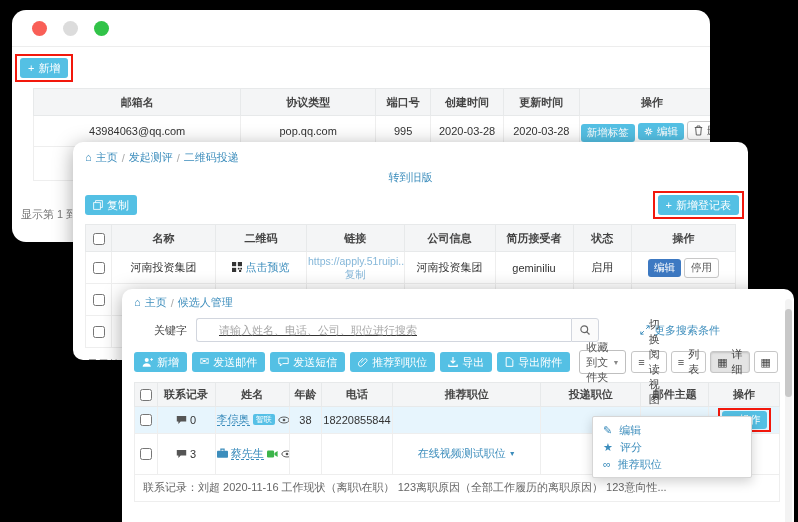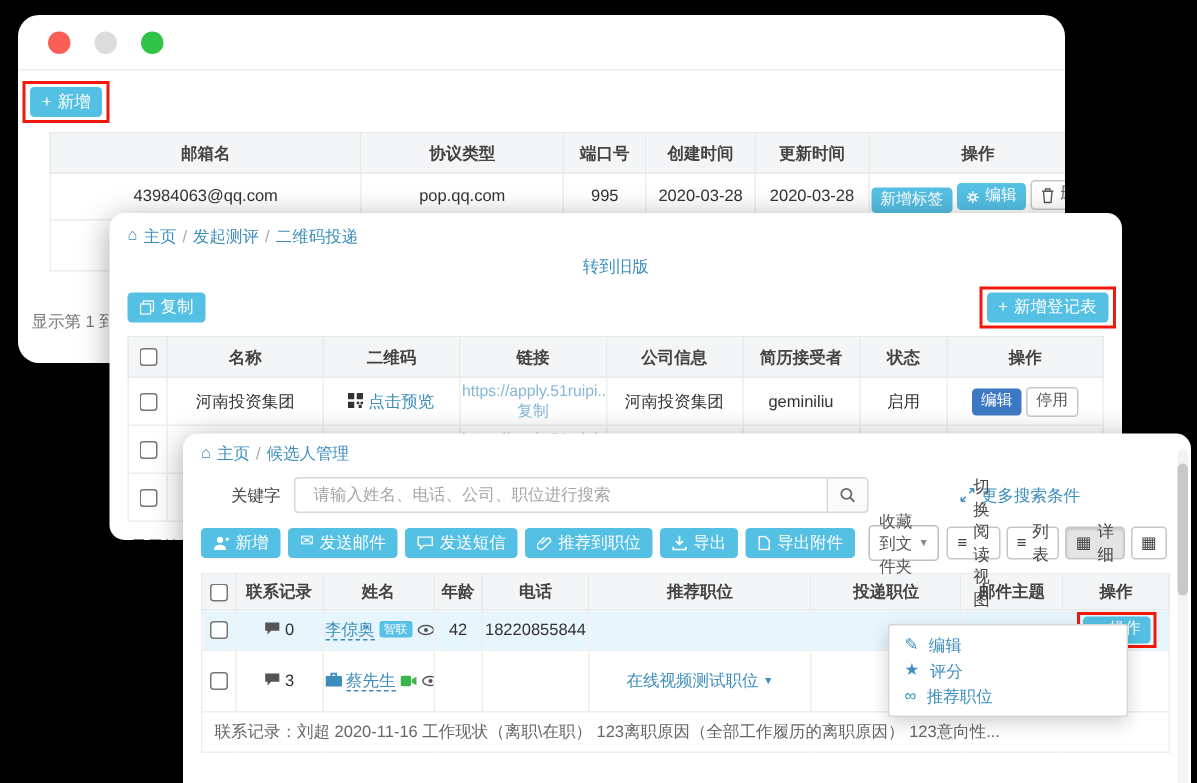--- a/index.html
+++ b/index.html
@@ -46,21 +46,21 @@
   .p2 .btn-row{margin-top:6px;display:flex;justify-content:space-between;align-items:center;}
   .p2 table{margin-top:5px;width:100%;}
   .p2 td{height:29px;}
   .link-cell{font-size:10.5px;line-height:1.25;}
   .p2 .pag{margin:9px 0 0 2px;}
   
   .p3 .inner{padding:6px 10px 0 12px;position:relative;}
   .search-row{margin-top:8px;display:flex;align-items:center;}
   .search-row .lbl{font-size:11px;color:#444;margin-left:20px;margin-right:9px;}
   .search-input{width:330px;height:22px;border:1px solid #d2d6de;border-right:none;border-radius:3px 0 0 3px;
-     font-size:11px;padding:0 12px;color:#333;font-family:inherit;}
+     font-size:11px;padding:0 22px;color:#333;font-family:inherit;text-decoration:underline;}
   .search-input::placeholder{color:#a6a6a6;}
   .search-btn{width:28px;height:24px;border:1px solid #d2d6de;background:#fbfbfb;border-radius:0 3px 3px 0;
      display:inline-flex;align-items:center;justify-content:center;color:#666;cursor:pointer;}
   .more-link{margin-left:auto;margin-right:64px;font-size:11px;display:inline-flex;align-items:center;gap:4px;}
   .toolbar3{margin-top:8px;display:flex;align-items:center;gap:5px;}
   .folder-select{margin-left:4px;width:102px;height:22px;border:1px solid #bfbfbf;border-radius:3px;background:#fff;
      font-size:11px;color:#555;display:inline-flex;align-items:center;justify-content:space-between;
      padding:0 6px;cursor:pointer;}
   .folder-select .caret{font-size:7px;color:#888;}
   .toggles{margin-left:auto;margin-right:6px;display:flex;gap:4px;}
@@ -425,21 +425,21 @@
           <td>
             <a class="dashed-link">李倞奥</a>
             <span class="badge">智联</span>
             <span class="icn" style="color:#555;">
               <svg width="12" height="8" viewBox="0 0 14 8">
                     <ellipse cx="7" cy="4" rx="6" ry="3.5" fill="none" stroke="currentColor" stroke-width="1.1"></ellipse>
                     <circle cx="7" cy="4" r="1.6" fill="currentColor"></circle>
                   </svg>
             </span>
           </td>
-          <td>42</td>
+          <td>38</td>
           <td>18220855844</td>
           <td></td>
           <td></td>
           <td></td>
           <td>
             <span class="red-box-sm">
               <button class="btn btn-lblue btn-sm">
                 <span class="icn">
                   <svg width="8" height="8" viewBox="0 0 16 16">
                         <circle cx="8" cy="8" r="3" fill="none" stroke="currentColor" stroke-width="2"></circle>

